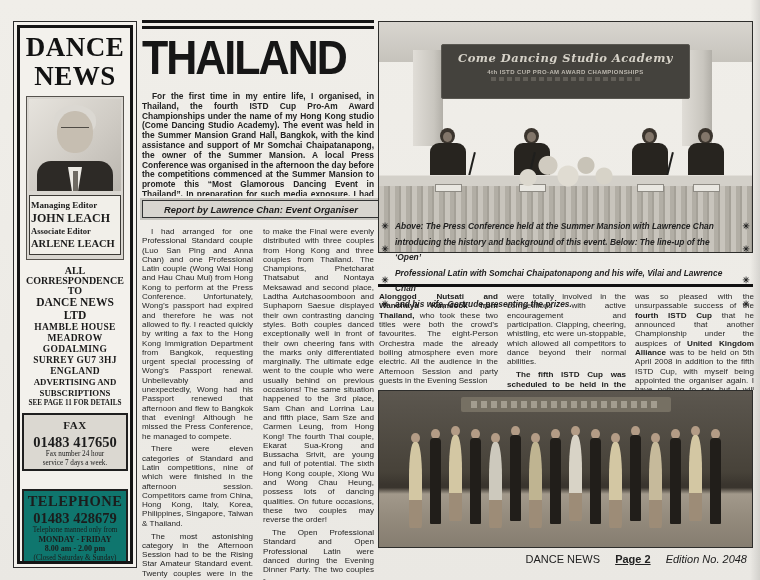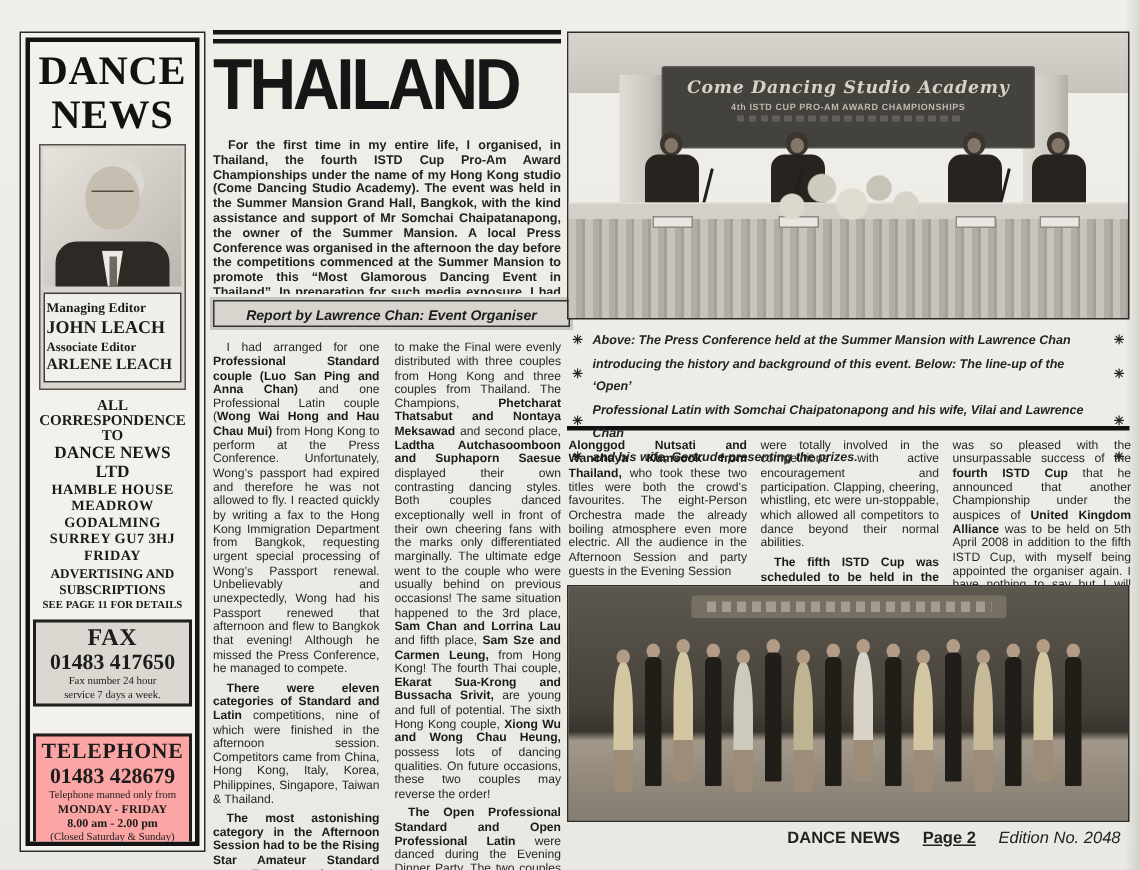--- a/index.html
+++ b/index.html
@@ -44,21 +44,21 @@
   .ed-label2{ font-weight:700; font-size:8.5px; line-height:12px; }
   .ed-name2 { font-weight:700; font-size:10.5px; line-height:13px; }
   .addr { margin-top:6px; text-align:center; font-family:"Liberation Serif", serif; font-weight:700; color:#1a1a1a;}
   .addr .a1 { font-size:10px; line-height:10px; }
   .addr .a2 { font-size:11.5px; line-height:13px; }
   .addr .a3 { font-size:9.5px; line-height:11px; letter-spacing:.3px;}
   .addr .a8 { font-size:8.8px; line-height:10.5px; }
   .addr .a10{ font-size:7.2px; line-height:10px; }
   .sbox { width:106px; border:2px solid #1f1f1f; background:#dbd8d1; text-align:center;
     font-family:"Liberation Serif", serif; margin-top:5px; padding:2px 1px; }
-  .sbox .big { font-weight:700; font-size:16px; line-height:17px; letter-spacing:.5px;}
+  .sbox .big { font-weight:700; font-size:11px; line-height:17px; letter-spacing:.5px;}
   .sbox .num { font-weight:700; font-size:14.5px; line-height:16px; }
   .sbox .small { font-size:7.2px; line-height:8.5px;font-family:Liberation Serif, serif; }
   .sbox .smallb { font-size:8px; line-height:9.5px; font-weight:700; }
   .webbox { width:106px; border:2px solid #1f1f1f; background:#d5d2cb; text-align:center;
     font-family:"Liberation Serif", serif; margin-top:5px; padding:3px 1px; }
   .webbox .it { font-style:italic; font-weight:700; font-size:8.3px; line-height:10.5px; }
   .webbox .ln { font-weight:700; font-size:8.6px; line-height:10.5px; }
 
   
   .center { position:absolute; left:142px; top:20px; width:232px; height:556px; }
@@ -67,26 +67,26 @@
     transform:scaleY(1.12); transform-origin:top left; color:#161616; white-space:nowrap; }
   .intro { margin-top:13px; height:104px; overflow:hidden; font-weight:700; font-size:8.4px;
     line-height:9.8px; text-align:justify; text-indent:10px; color:#222; }
   .byline-box { margin:4px auto 0; width:238px; border:1px solid #333;
     box-shadow:0 0 0 2px #c7c5bf; background:#d8d5cf; text-align:center;
     font-style:italic; font-weight:700; font-size:9.4px; padding:2.5px 2px; }
   .cols { margin-top:9px; display:flex; gap:10px; height:356px; overflow:hidden; }
   .col { width:111px; font-size:8.1px; line-height:9.3px; text-align:justify; color:#262626; }
   .col p { margin-bottom:3.5px; text-indent:9px; }
   .col p.noind { text-indent:0; }
-  .col b { font-weight:700; color:#1b1b1b; }
+  .col b { font-weight:400; color:#1b1b1b; }
 
   
   .rightside { position:absolute; left:378px; top:21px; width:375px; height:552px; }
 
-  .photo1 { position:relative; width:375px; height:192px; border:1px solid #2d2d2b;
+  .photo1 { position:relative; width:375px; height:232px; border:1px solid #2d2d2b;
     background:linear-gradient(180deg,#d3d0ca 0%,#c4c1ba 36%,#b6b3ab 48%,#aeab a3 55%); overflow:hidden; }
   .photo1 .ceiling { position:absolute; top:0; left:0; right:0; height:40px;
     background:linear-gradient(180deg,#d8d5cf,#c6c3bc); }
   .photo1 .pillar { position:absolute; top:28px; width:30px; height:96px;
     background:linear-gradient(90deg,#e0ddd7,#c9c6bf 70%,#b2afa8); }
   .photo1 .pillar.pl { left:34px; } .photo1 .pillar.pr { right:40px; }
   .banner { position:absolute; left:62px; right:62px; top:22px; height:55px;
     background:#44423d; border:1px solid #5a5852; border-radius:2px; text-align:center; overflow:hidden; }
   .banner .btitle { margin-top:6px; font-family:"DejaVu Serif", serif; font-style:italic;
     font-weight:700; font-size:11.5px; color:#d6d2c8; letter-spacing:.5px; }
@@ -150,21 +150,21 @@
     background:linear-gradient(180deg,var(--d,#d3c7a3) 0 58px,#9d8c77 58px); }
   .lineup i.w:nth-of-type(5)::after { --d:#cdc9bd; }
   .lineup i.w:nth-of-type(7)::after { --d:#bfb491; }
   .lineup i.w:nth-of-type(9)::after { --d:#d8d3c6; }
   .lineup i.w:nth-of-type(13)::after{ --d:#c6ba9b; }
   .lineup i:nth-of-type(odd) { height:92px; }
   .lineup i:nth-of-type(3n)  { height:99px; }
 
   .footer { position:absolute; top:532px; left:0; width:375px; text-align:right;
     padding-right:6px; font-size:11px; color:#222; white-space:nowrap; }
-  .footer .fbrand { font-weight:700;text-align:center; }
+  .footer .fbrand { font-weight:400;text-align:center; }
   .footer .fpage  { font-weight:700; margin-left:12px;text-decoration:underline; }
   .footer .fedition { font-style:italic; margin-left:12px;margin-top:24px; }
 </style>
 </head>
 <body>
 
 <div class="page">
 
   <div class="sidebar">
     <div class="sidebar-inner">
@@ -188,32 +188,32 @@
           <div class="ed-name2">ARLENE LEACH</div>
         </div>
       </div>
       <div class="addr">
         <div class="a1">ALL CORRESPONDENCE TO</div>
         <div class="a2">DANCE NEWS LTD</div>
         <div class="a3">HAMBLE HOUSE</div>
         <div class="a3">MEADROW</div>
         <div class="a3">GODALMING</div>
         <div class="a3">SURREY GU7 3HJ</div>
-        <div class="a3">FRIDAY</div>
+        <div class="a3">ENGLAND</div>
         <div class="a8">ADVERTISING AND</div>
         <div class="a8">SUBSCRIPTIONS</div>
         <div class="a10">SEE PAGE 11 FOR DETAILS</div>
       </div>
       <div class="sbox">
         <div class="big">FAX</div>
         <div class="num">01483 417650</div>
         <div class="small">Fax number 24 hour</div>
         <div class="small">service 7 days a week.</div>
       </div>
-      <div class="sbox" style="background:#fca5a5;margin-top:18px;">
+      <div class="sbox" style="background:#0f766e;margin-top:18px;">
         <div class="big" style="font-size:14.5px;">TELEPHONE</div>
         <div class="num">01483 428679</div>
         <div class="small">Telephone manned only from</div>
         <div class="smallb">MONDAY - FRIDAY</div>
         <div class="smallb">8.00 am - 2.00 pm</div>
         <div class="small">(Closed Saturday &amp; Sunday)</div>
       </div>
       <div class="webbox">
         <div class="it">Visit our Web Site at:</div>
         <div class="ln">www.dance-news.co.uk</div>

